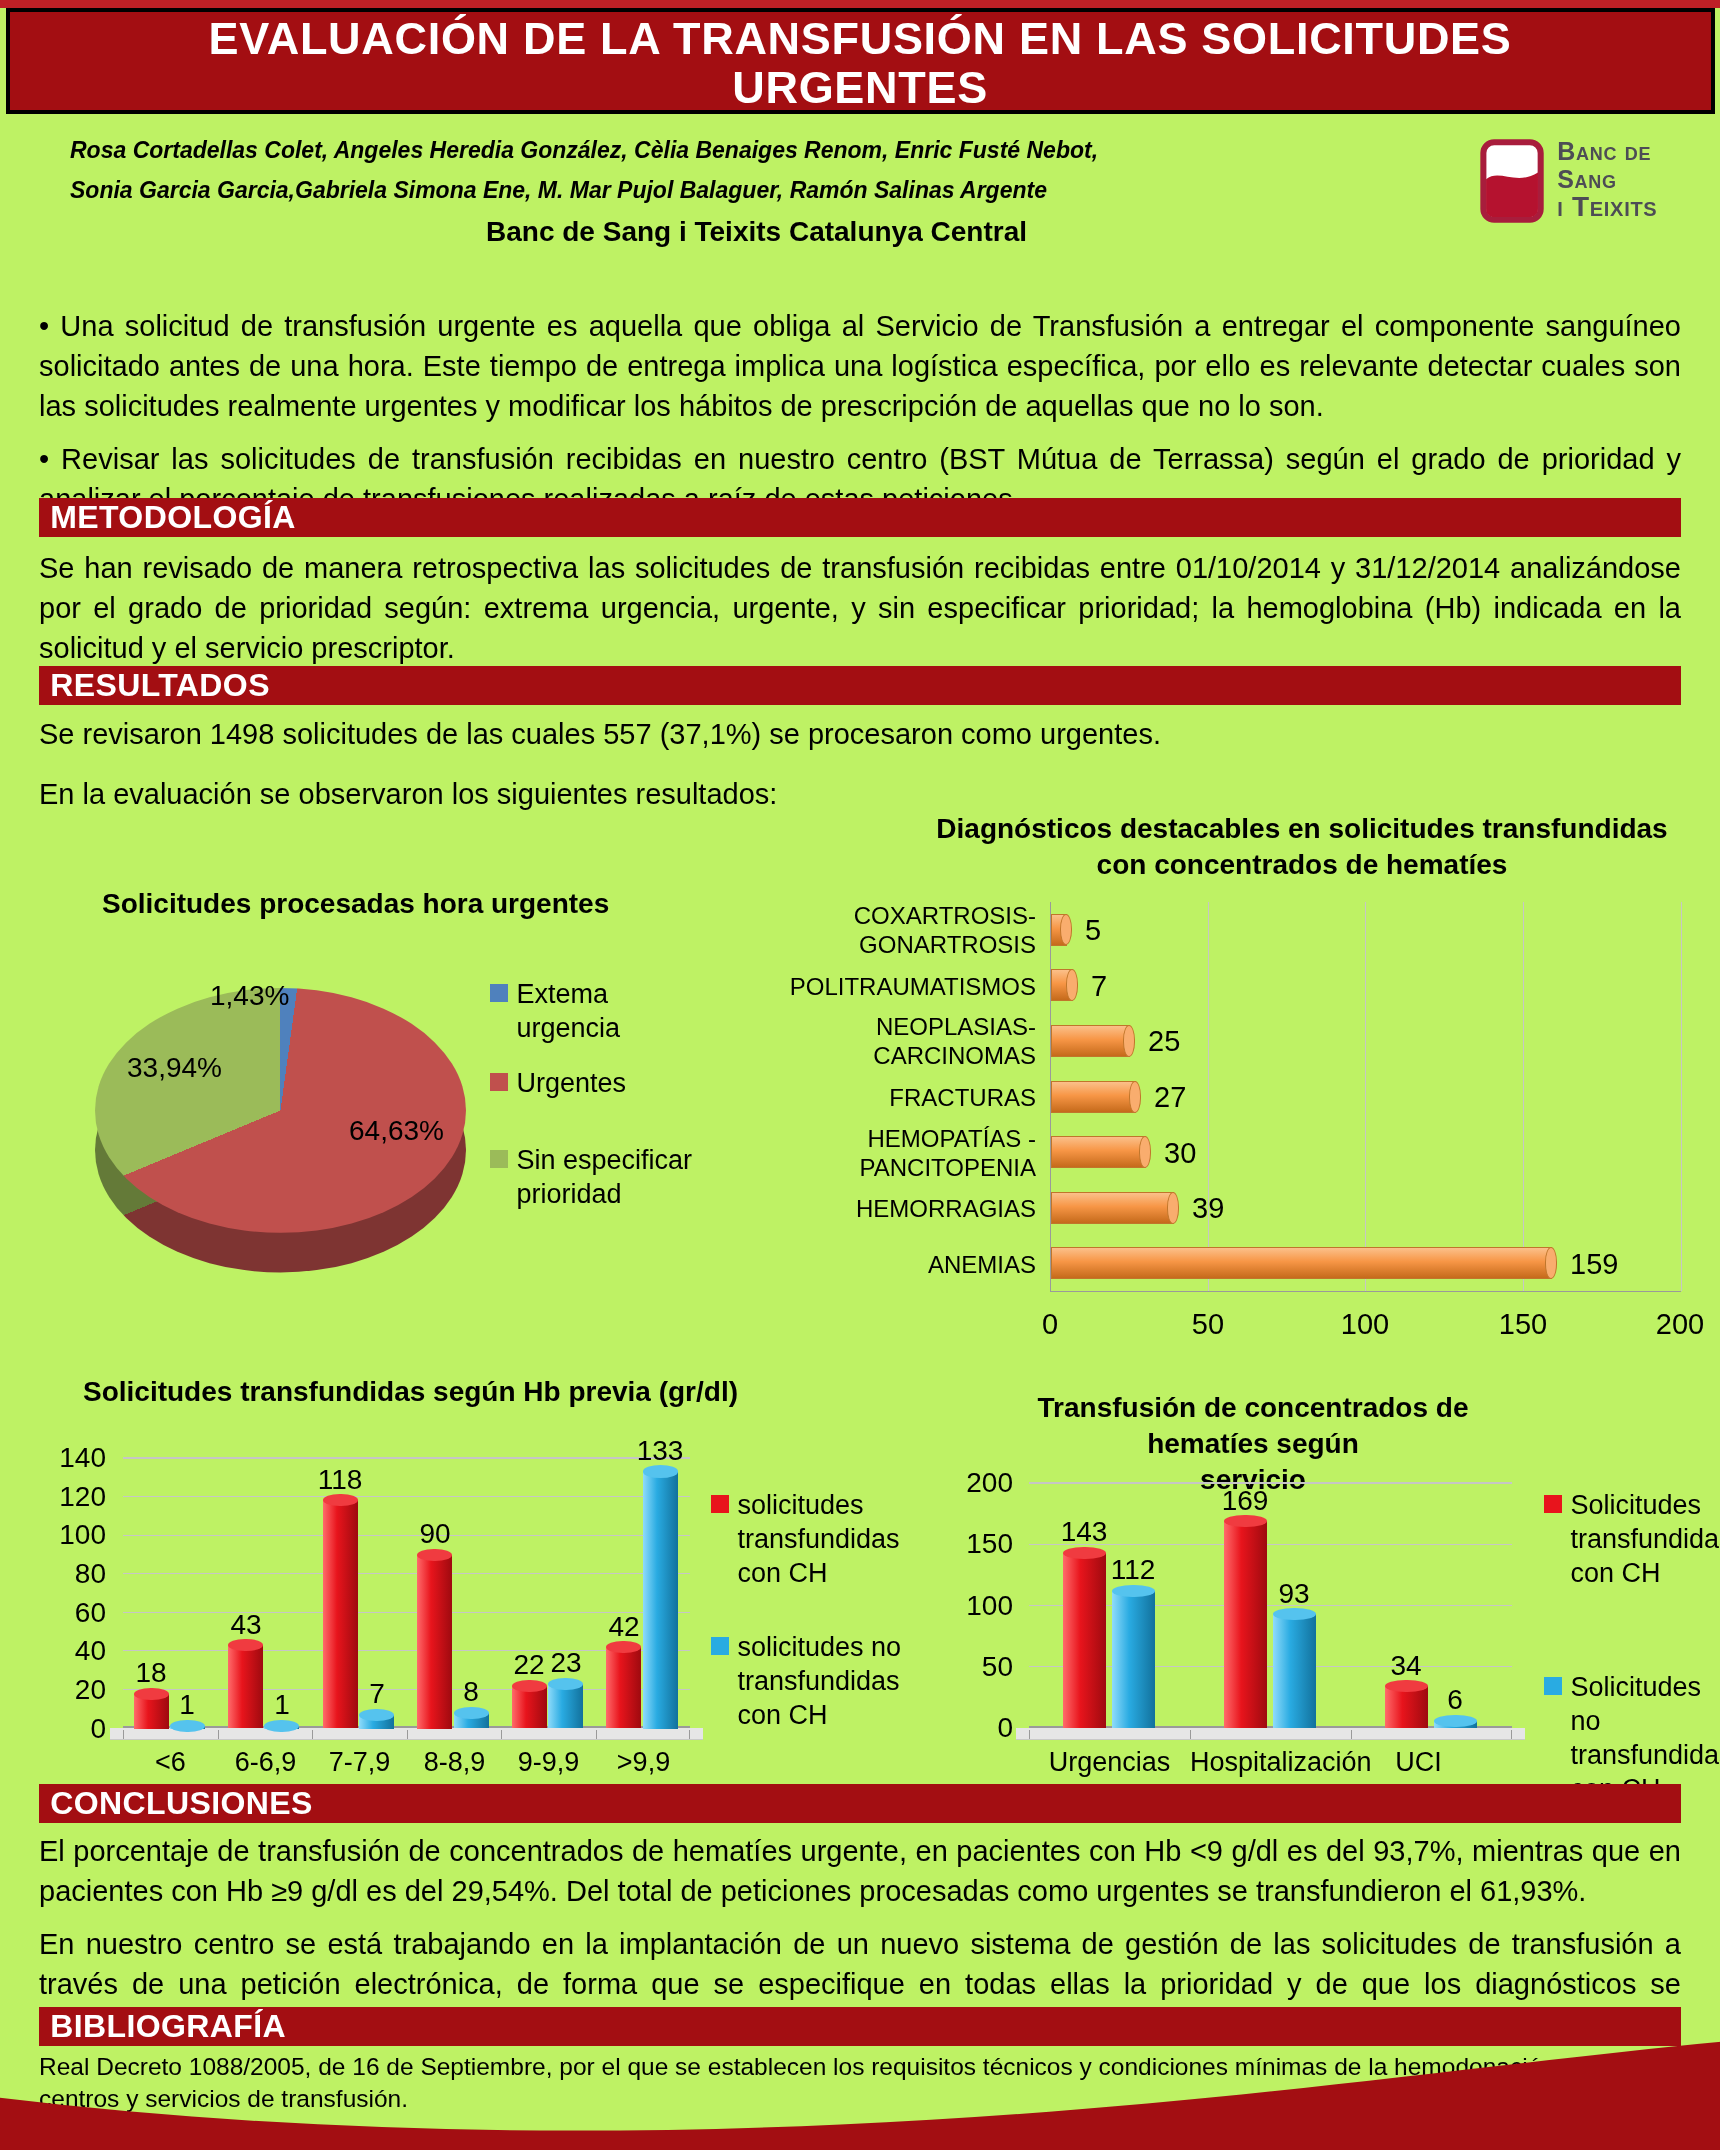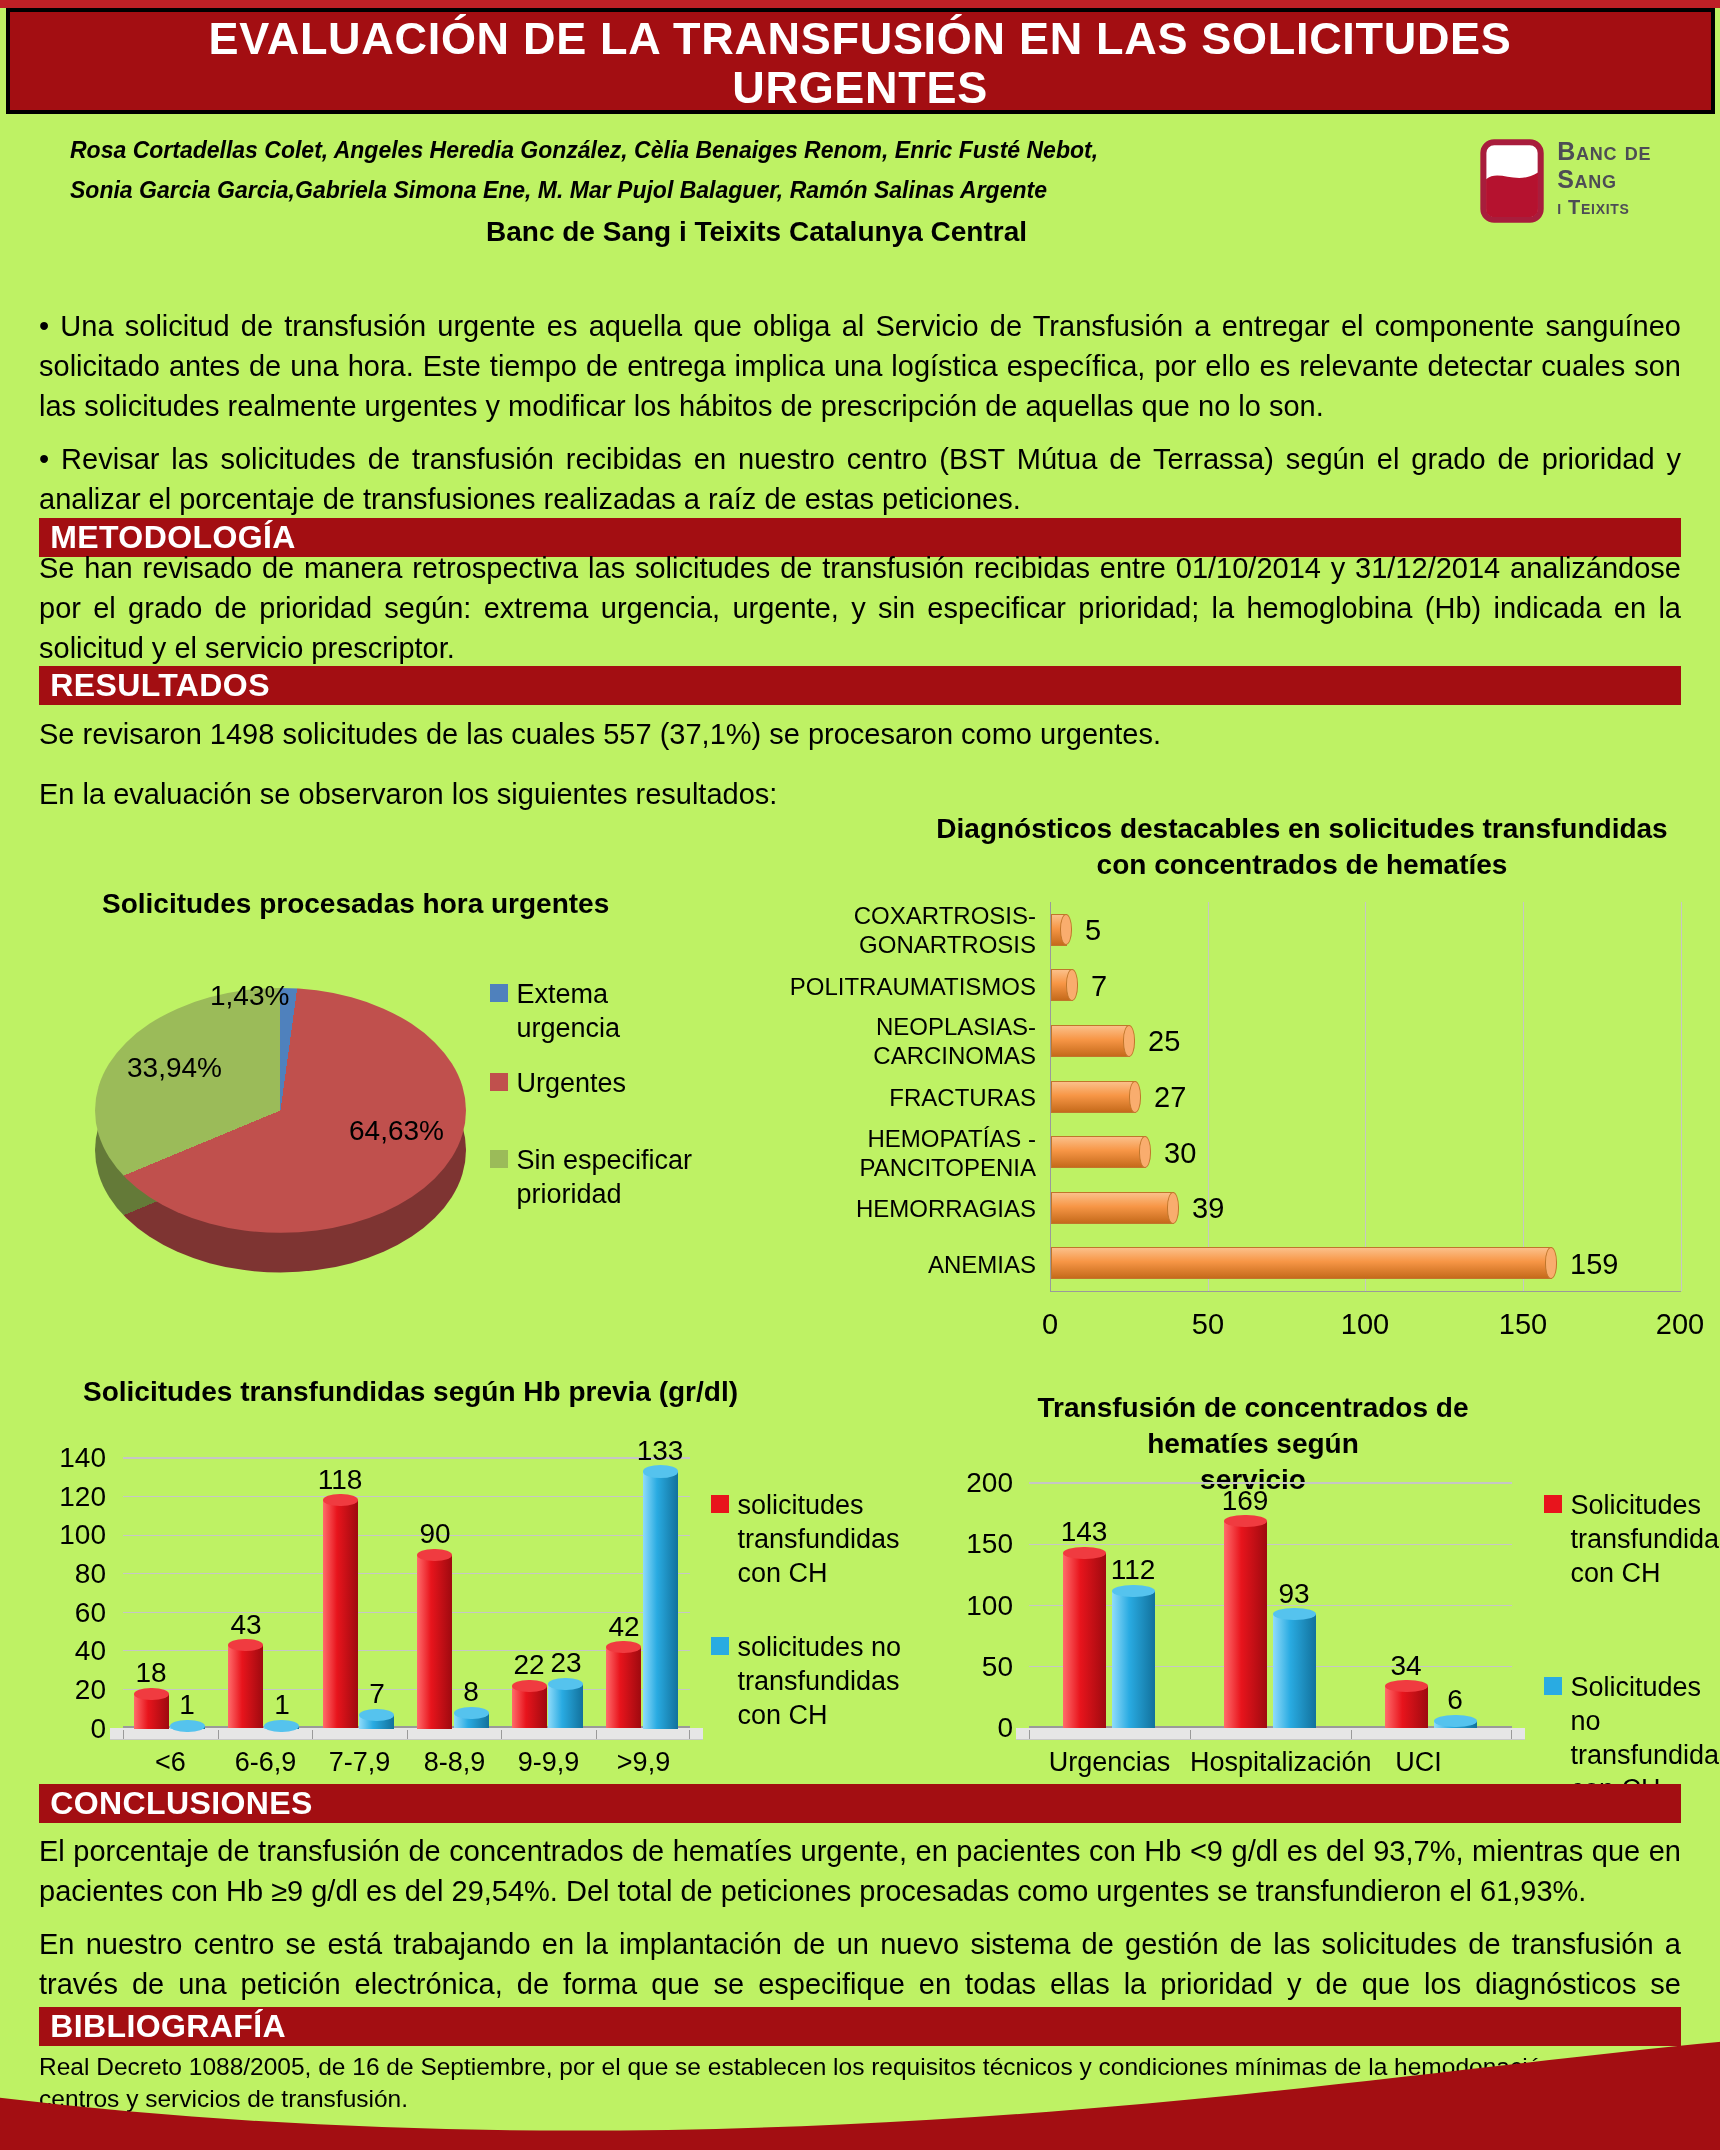--- a/index.html
+++ b/index.html
@@ -10,27 +10,27 @@
   .banner{position:absolute;top:8.4px;left:5.6px;width:1709px;height:106px;background:#A30E12;border:4.2px solid #000;box-sizing:border-box;text-align:center;padding-top:1.4px;}
   .banner-line{color:#fff;font-weight:bold;font-size:45px;line-height:49px;letter-spacing:0.7px;}
 
   .byline{position:absolute;top:130px;left:70px;width:1373px;}
   .authors-line{font-size:23px;line-height:40px;font-weight:bold;font-style:italic;}
   .affiliation{font-size:28px;line-height:36px;font-weight:bold;text-align:center;margin-top:4.2px;}
 
   .logo{position:absolute;top:137px;right:9.8px;width:231px;display:flex;align-items:flex-start;gap:13px;}
   .logo-text{color:#4D4D55;font-weight:600;font-variant:small-caps;letter-spacing:0.7px;}
   .logo-line1{font-size:25px;line-height:28px;}
-  .logo-line2{font-size:20px;line-height:28px;}
+  .logo-line2{font-size:28px;line-height:28px;}
 
   .secbar{position:absolute;left:39px;width:1642px;height:39px;background:#A30E12;color:#fff;
           font-weight:bold;font-size:32px;line-height:39px;padding-left:11.2px;box-sizing:border-box;
           white-space:pre;letter-spacing:0.4px;}
   .bar-intro{top:257px;}
-  .bar-met{top:518px;}
+  .bar-met{top:498px;}
   .bar-res{top:666px;}
   .bar-conc{top:1784px;}
   .bar-bib{top:2007px;}
 
   .blocktext{position:absolute;left:39px;width:1642px;font-size:29px;line-height:40px;text-align:justify;}
   .t-intro{top:306px;}
   .t-met{top:548px;}
   .t-res{top:714px;text-align:left;}
   .t-conc{top:1831px;}
   .t-bib{top:2051px;font-size:24.5px;line-height:32px;text-align:left;}

